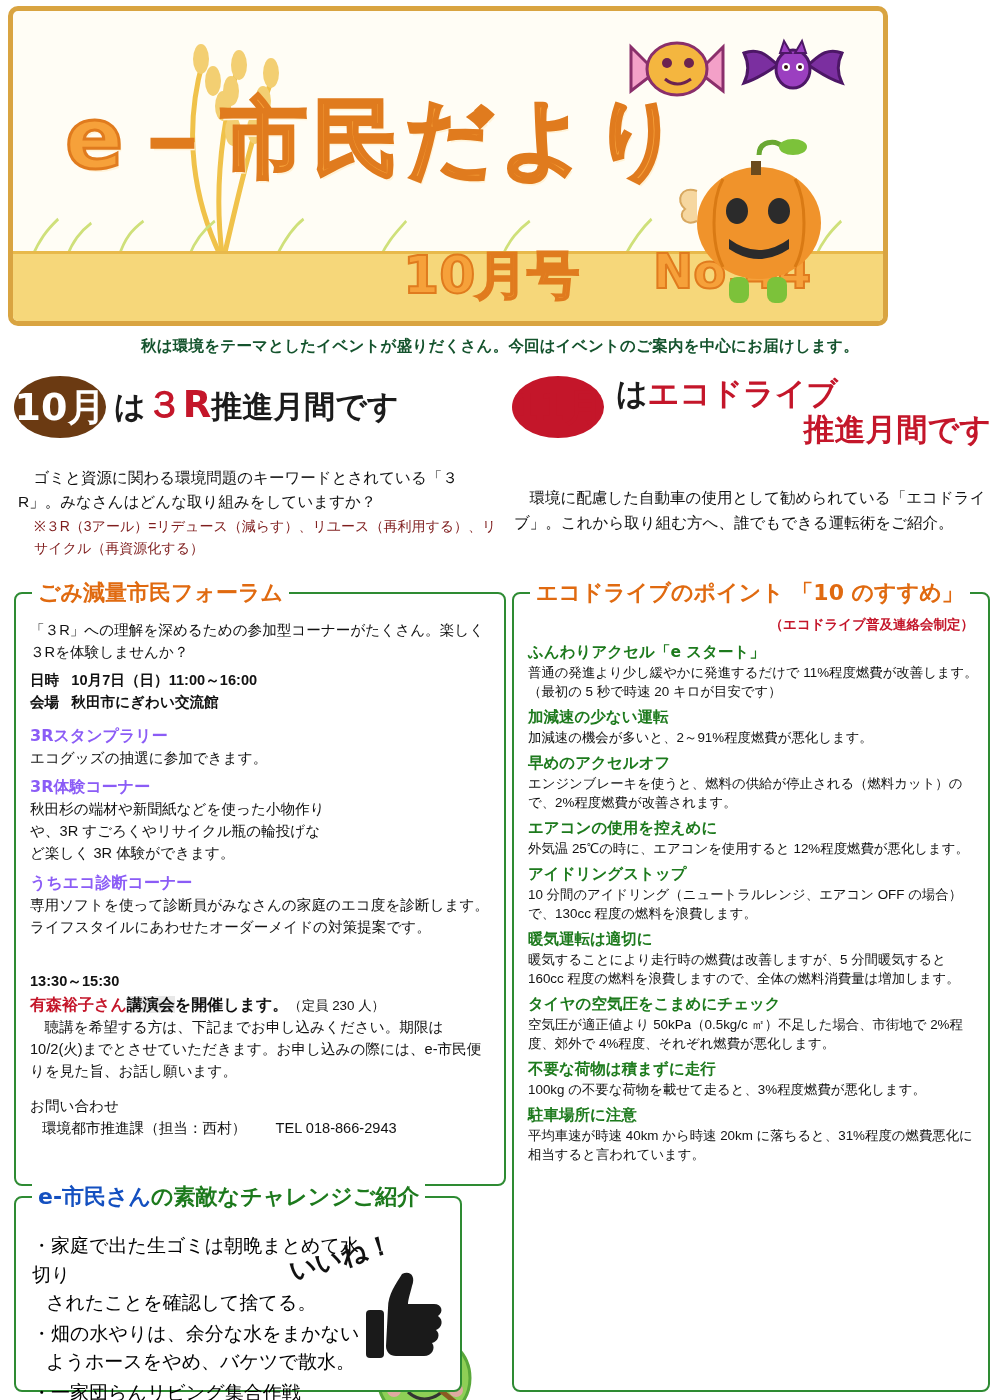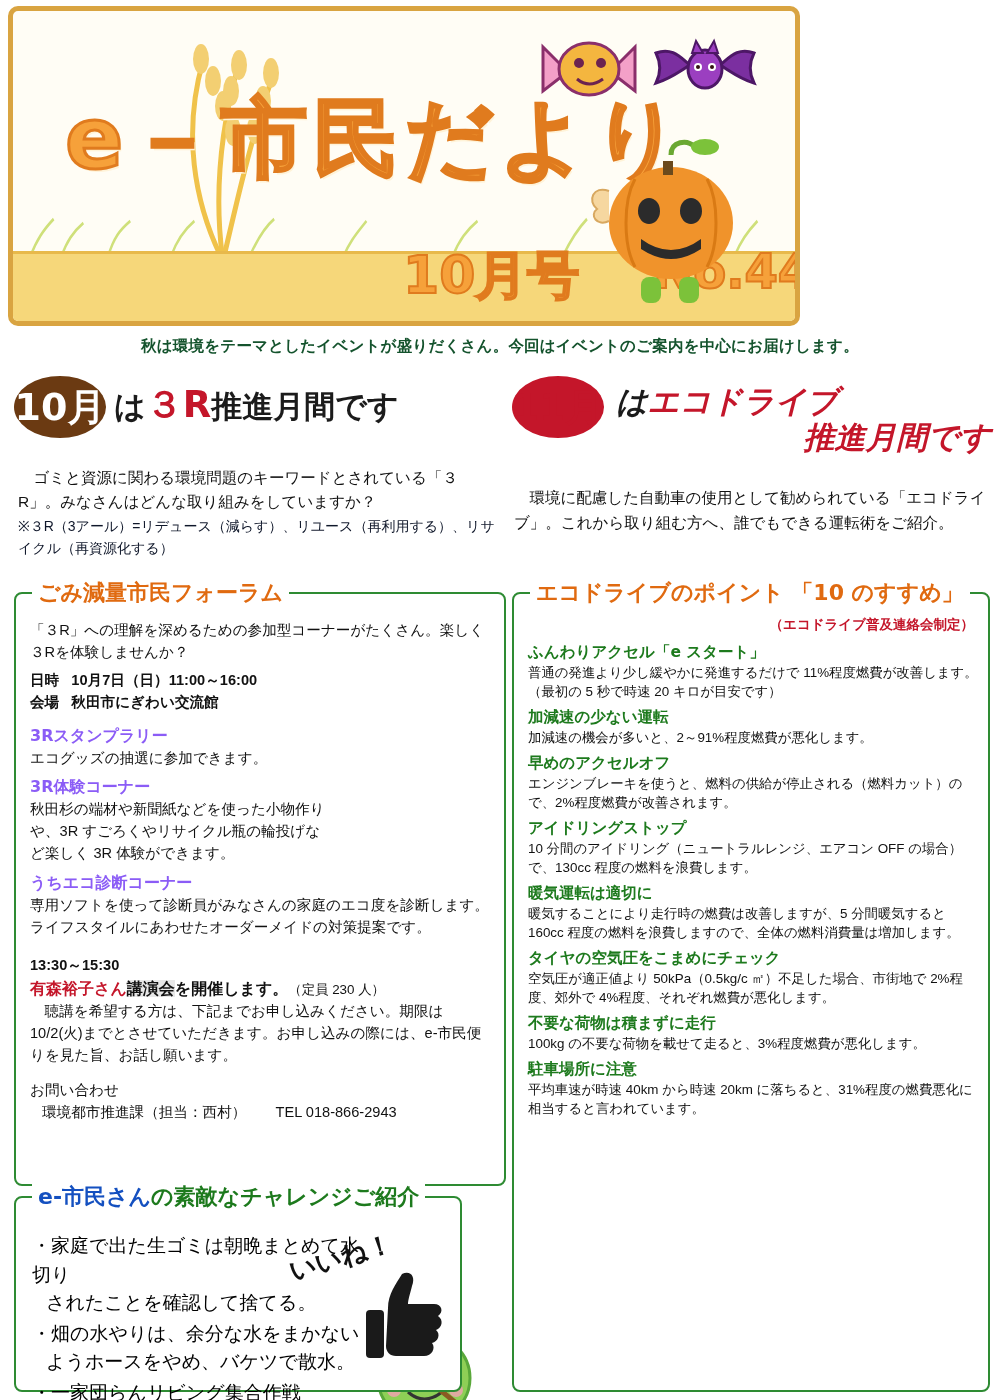--- a/index.html
+++ b/index.html
@@ -8,21 +8,21 @@
     width:1000px; height:1400px;
     font-family:"Liberation Sans", sans-serif;
     background:#ffffff;
     position:relative;
     overflow:hidden;
   }
   .page { position:relative; width:1000px; height:1400px; }
 
   
   .masthead {
-    position:absolute; left:8px; top:6px; width:792px; height:320px;
+    position:absolute; left:8px; top:6px; width:880px; height:320px;
     border:5px solid #d9a441; border-radius:10px;
     background:#fffdf5;
     overflow:hidden;
   }
   .mh-inner { position:absolute; inset:0; }
   .wheat-sun {
     position:absolute; left:60px; top:10px; width:300px; height:250px;
   }
   .field {
     position:absolute; left:0; bottom:0; width:100%; height:70px;
@@ -74,30 +74,30 @@
     display:flex; align-items:center; justify-content:center;
     font-family:"DejaVu Sans", sans-serif;
   }
   .circle.red { background:#c4162a; }
   .hl-text {
     position:absolute; left:100px; top:4px;
     font-size:31px; font-weight:bold; color:#1b1b1b;
     font-family:"DejaVu Sans", sans-serif;
   }
   .hl-text .em { color:#c4162a; font-size:37px; }
-  .hl-right .hl-text { color:#c4162a; line-height:1.15; left:104px; top:8px;font-style:italic;}
+  .hl-right .hl-text { color:#c4162a; line-height:1.15; left:104px; top:0px;}
   .hl-right .hl-text .blk { color:#1b1b1b; }
   .hl-right .line2 { display:block; text-align:right; width:375px; }
 
   
   .intro-left {
     position:absolute; left:18px; top:466px; width:480px;
     font-size:15.5px; line-height:1.55; color:#111;
   }
-  .intro-left .note { color:#0f172a; font-size:14px; display:block; margin-top:2px; }
+  .intro-left .note { color:#7f1d1d; font-size:14px; display:block; margin-top:2px;margin-left:16px; }
   .intro-right {
     position:absolute; left:514px; top:486px; width:476px;
     font-size:15.5px; line-height:1.6; color:#111;
   }
 
   
   .box {
     position:absolute;
     border:2px solid #2e8b33; border-radius:8px;
     background:#fff;
@@ -275,21 +275,21 @@
       <div class="mt6">
         <div class="sub-orange">3R体験コーナー</div>
         <div style="width:300px">秋田杉の端材や新聞紙などを使った小物作りや、3R すごろくやリサイクル瓶の輪投げなど楽しく 3R 体験ができます。</div>
       </div>
 
       <div class="mt6">
         <div class="sub-orange">うちエコ診断コーナー</div>
         <div>専用ソフトを使って診断員がみなさんの家庭のエコ度を診断します。ライフスタイルにあわせたオーダーメイドの対策提案です。</div>
       </div>
 
-      <div style="margin-top:16px" class="bold">13:30～15:30</div>
+      <div style="margin-top:32px" class="bold">13:30～15:30</div>
       <div style="font-size:16px;font-weight:bold;">
         <span class="red">有森裕子さん</span><span style="background:#e8e8e8">講演会</span><span>を開催します。</span><span class="small" style="font-weight:normal">（定員 230 人）</span>
       </div>
       <div>　聴講を希望する方は、下記までお申し込みください。期限は10/2(火)までとさせていただきます。お申し込みの際には、e-市民便りを見た旨、お話し願います。</div>
 
       <div style="margin-top:14px">お問い合わせ</div>
       <div style="padding-left:12px">環境都市推進課（担当：西村）　　TEL 018-866-2943</div>
     </div>
 
     <svg class="ill-mascot" viewBox="0 0 160 180">
@@ -353,20 +353,24 @@
       </div>
       <div class="eco-item">
         <div class="eco-h">加減速の少ない運転</div>
         <div class="eco-p">加減速の機会が多いと、2～91%程度燃費が悪化します。</div>
       </div>
       <div class="eco-item">
         <div class="eco-h">早めのアクセルオフ</div>
         <div class="eco-p">エンジンブレーキを使うと、燃料の供給が停止される（燃料カット）ので、2%程度燃費が改善されます。</div>
       </div>
       <div class="eco-item">
+        <div class="eco-h">エアコンの使用を控えめに</div>
+        <div class="eco-p">外気温 25℃の時に、エアコンを使用すると 12%程度燃費が悪化します。</div>
+      </div>
+      <div class="eco-item">
         <div class="eco-h">アイドリングストップ</div>
         <div class="eco-p">10 分間のアイドリング（ニュートラルレンジ、エアコン OFF の場合）で、130cc 程度の燃料を浪費します。</div>
       </div>
       <div class="eco-item">
         <div class="eco-h">暖気運転は適切に</div>
         <div class="eco-p">暖気することにより走行時の燃費は改善しますが、5 分間暖気すると 160cc 程度の燃料を浪費しますので、全体の燃料消費量は増加します。</div>
       </div>
       <div class="eco-item">
       </div>
       <div class="eco-item">

